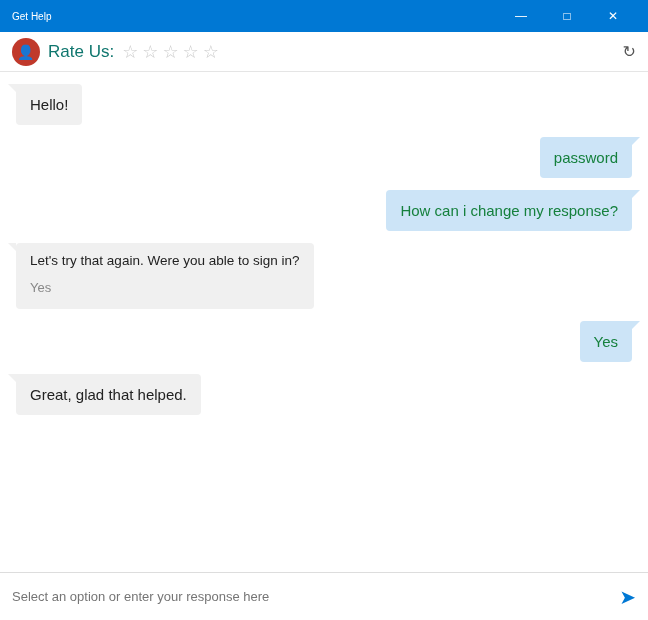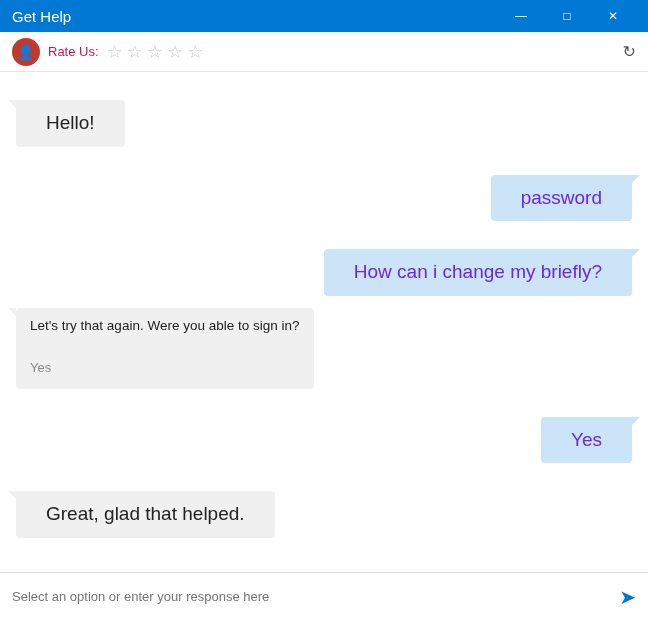--- a/index.html
+++ b/index.html
@@ -9,21 +9,21 @@
     .title-bar {
       background: #0078d4;
       height: 32px;
       display: flex;
       align-items: center;
       padding: 0 12px;
       color: white;
       user-select: none;
     }
     .title-bar-title {
-      font-size: 15px;
+      font-size: 10px;
       flex: 1;
     }
     .title-bar-controls {
       display: flex;
       gap: 0;
     }
     .title-bar-btn {
       width: 46px;
       height: 32px;
       display: flex;
@@ -50,22 +50,22 @@
       background: #c0392b;
       display: flex;
       align-items: center;
       justify-content: center;
       color: white;
       font-size: 14px;
       margin-right: 8px;
       flex-shrink: 0;
     }
     .rate-label {
-      font-size: 13px;
-      color: #be185d;
+      font-size: 17px;
+      color: #0f766e;
       margin-right: 8px;
     }
     .stars {
       display: flex;
       gap: 4px;
     }
     .star {
       font-size: 18px;
       color: #ccc;
       cursor: pointer;
@@ -96,44 +96,43 @@
     
     .msg-row {
       display: flex;
       width: 100%;
     }
     .msg-row.bot { justify-content: flex-start; }
     .msg-row.user { justify-content: flex-end; }
 
     .bubble {
       max-width: 75%;
-      padding: 10px 30px;
+      padding: 10px 14px;
       border-radius: 4px;
       line-height: 1.4;
-      font-size: 19px;
-      margin-top: 16px;
+      font-size: 15px;
     }
     .bubble.bot {
       background: #f0f0f0;
       color: #222;
       border-top-left-radius: 0;
       position: relative;
     }
     .bubble.bot::before {
       content: '';
       position: absolute;
       top: 0;
       left: -8px;
       border-width: 0 8px 8px 0;
       border-style: solid;
       border-color: transparent #f0f0f0 transparent transparent;
     }
     .bubble.user {
       background: #cce4f7;
-      color: #6d28d9;
+      color: #15803d;
       border-top-right-radius: 0;
       position: relative;
     }
     .bubble.user::after {
       content: '';
       position: absolute;
       top: 0;
       right: -8px;
       border-width: 0 0 8px 8px;
       border-style: solid;
@@ -153,21 +152,21 @@
       position: absolute;
       top: 0;
       left: -8px;
       border-width: 0 8px 8px 0;
       border-style: solid;
       border-color: transparent #f0f0f0 transparent transparent;
     }
     .options-block .question {
       font-size: 13.5px;
       color: #222;
-      margin-bottom: 23px;
+      margin-bottom: 8px;
     }
     .option-item {
       font-size: 13px;
       color: #888;
       padding: 4px 0;
       cursor: pointer;
     }
 
     
     .input-bar {
@@ -224,21 +223,21 @@
     <div class="bubble bot">Hello!</div>
   </div>
 
 
   <div class="msg-row user">
     <div class="bubble user">password</div>
   </div>
 
 
   <div class="msg-row user">
-    <div class="bubble user">How can i change my briefly?</div>
+    <div class="bubble user">How can i change my response?</div>
   </div>
 
   <div class="msg-row bot">
     <div class="options-block">
       <div class="question">Let's try that again. Were you able to sign in?</div>
       <div class="option-item">Yes</div>
     </div>
   </div>
 
   <div class="msg-row user">

